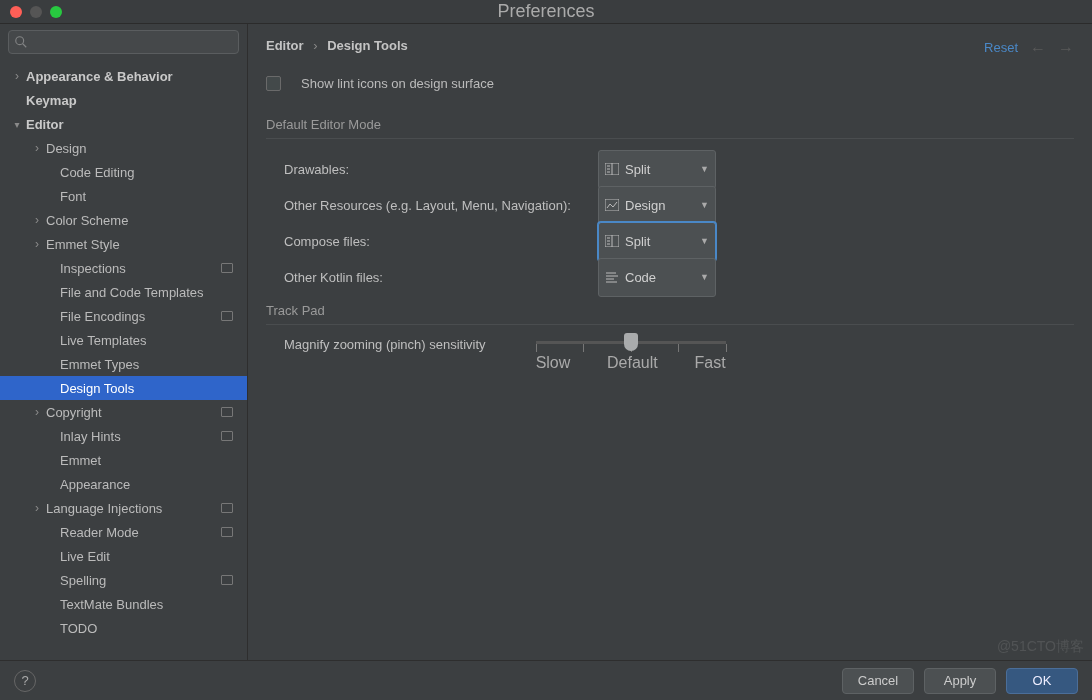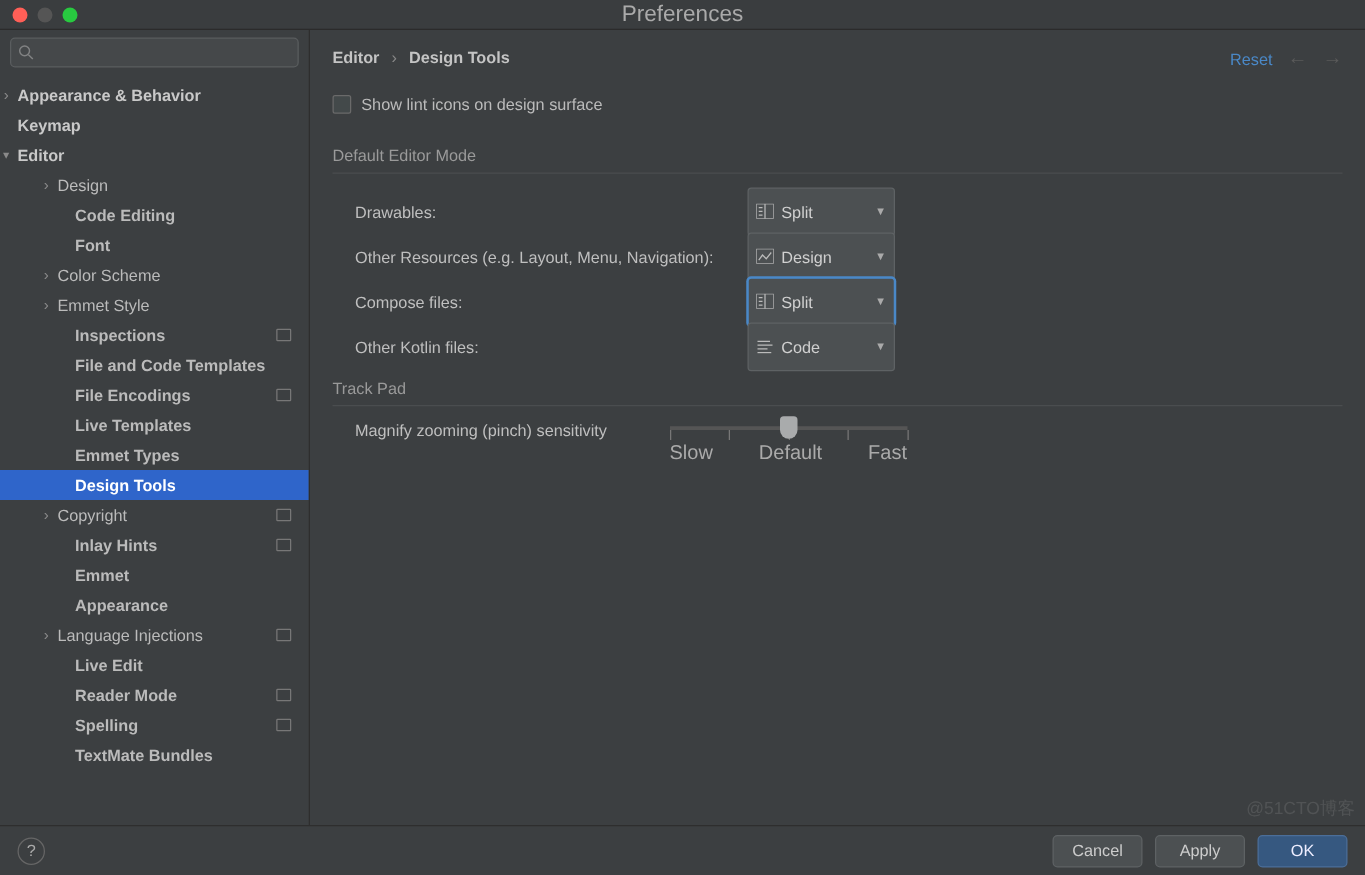--- a/index.html
+++ b/index.html
@@ -20,31 +20,31 @@
   .tree { flex: 1; overflow: hidden; padding-top: 4px; }
   .node { display: flex; align-items: center; height: 24px; cursor: default; position: relative; }
   .arrow { width: 10px; display: inline-block; text-align: center; color: #8a8a8a; font-size: 10px; margin-right: 4px; }
   .arrow.exp::before { content: "▾"; }
   .arrow.col::before { content: "›"; color:#8a8a8a; font-size:12px; }
   .lbl { white-space: nowrap; }
   .bold { font-weight: 600; color: #c9c9c9; }
   .selected { background: #2f65ca; color: #fff; }
   .selected .lbl { color: #fff; }
   .badge { position: absolute; right: 14px; width: 12px; height: 10px; border: 1px solid #777; border-radius: 1px; }
-  .d0 { padding-left: 0; }
+  .d0 { padding-left: 12px; }
   .d1 { padding-left: 32px; }
-  .d2 { padding-left: 46px; font-weight: bold; }
+  .d2 { padding-left: 46px; }
   .content { flex: 1; display: flex; flex-direction: column; padding: 14px 18px 10px 18px; position: relative; }
   .header { display: flex; align-items: flex-start; justify-content: space-between; margin-bottom: 14px; }
   .crumbs { color: #c4c4c4; }
   .crumbs .sep { margin: 0 6px; color: #888; }
   .hright { display: flex; align-items: center; gap: 12px; }
   .reset { color: #4a88c7; cursor: pointer; }
   .navarrow { color: #5a5a5a; font-size: 16px; }
-  .chk { display: flex; align-items: center; gap: 8px; margin: 6px 0 18px 0; }
+  .chk { display: flex; align-items: center; gap: 20px; margin: 6px 0 18px 0; }
   .chkbox { width: 15px; height: 15px; border: 1px solid #6a6a6a; border-radius: 2px; background: #43494a; }
   .section { margin-top: 8px; }
   .secthead { color: #9a9a9a; margin-bottom: 2px; }
   .secthr { height:1px; background:#4a4d4f; margin: 6px 0 12px 0; }
   .row { display: flex; align-items: center; height: 36px; padding-left: 18px; }
   .rlabel { width: 314px; color: #bfbfbf; }
   .dd { width: 118px; height: 39px; background: #4c5052; border: 1px solid #5e6264; border-radius: 3px; display: flex; align-items: center; padding: 0 6px; position: relative; cursor: default; }
   .dd.focus { border: 1px solid #4a88c7; box-shadow: 0 0 0 1px #4a88c7; }
   .dd .ic { width: 14px; height: 12px; margin-right: 6px; display:flex; align-items:center; justify-content:center; }
   .dd .val { color: #d0d0d0; flex:1; }
@@ -163,35 +163,39 @@
           <span class="arrow "></span>
           <span class="lbl">Appearance</span>
         </div>
         <div class="node d1">
           <span class="arrow col"></span>
           <span class="lbl">Language Injections</span>
           <span class="badge"></span>
         </div>
         <div class="node d2">
           <span class="arrow "></span>
+          <span class="lbl">Reader Mode</span>
+          <span class="badge"></span>
+        </div>
+        <div class="node d2">
+          <span class="arrow "></span>
           <span class="lbl">Live Edit</span>
         </div>
         <div class="node d2">
           <span class="arrow "></span>
-          <span class="lbl">Reader Mode</span>
-          <span class="badge"></span>
-        </div>
-        <div class="node d2">
-          <span class="arrow "></span>
           <span class="lbl">Spelling</span>
           <span class="badge"></span>
         </div>
         <div class="node d2">
           <span class="arrow "></span>
           <span class="lbl">TextMate Bundles</span>
+        </div>
+        <div class="node d2">
+          <span class="arrow "></span>
+          <span class="lbl">TODO</span>
         </div>
       </div>
   </div>
 
   <div class="content">
     <div class="header">
       <div class="crumbs">
         <b>Editor</b>
         <span class="sep">›</span>
         <b>Design Tools</b>

